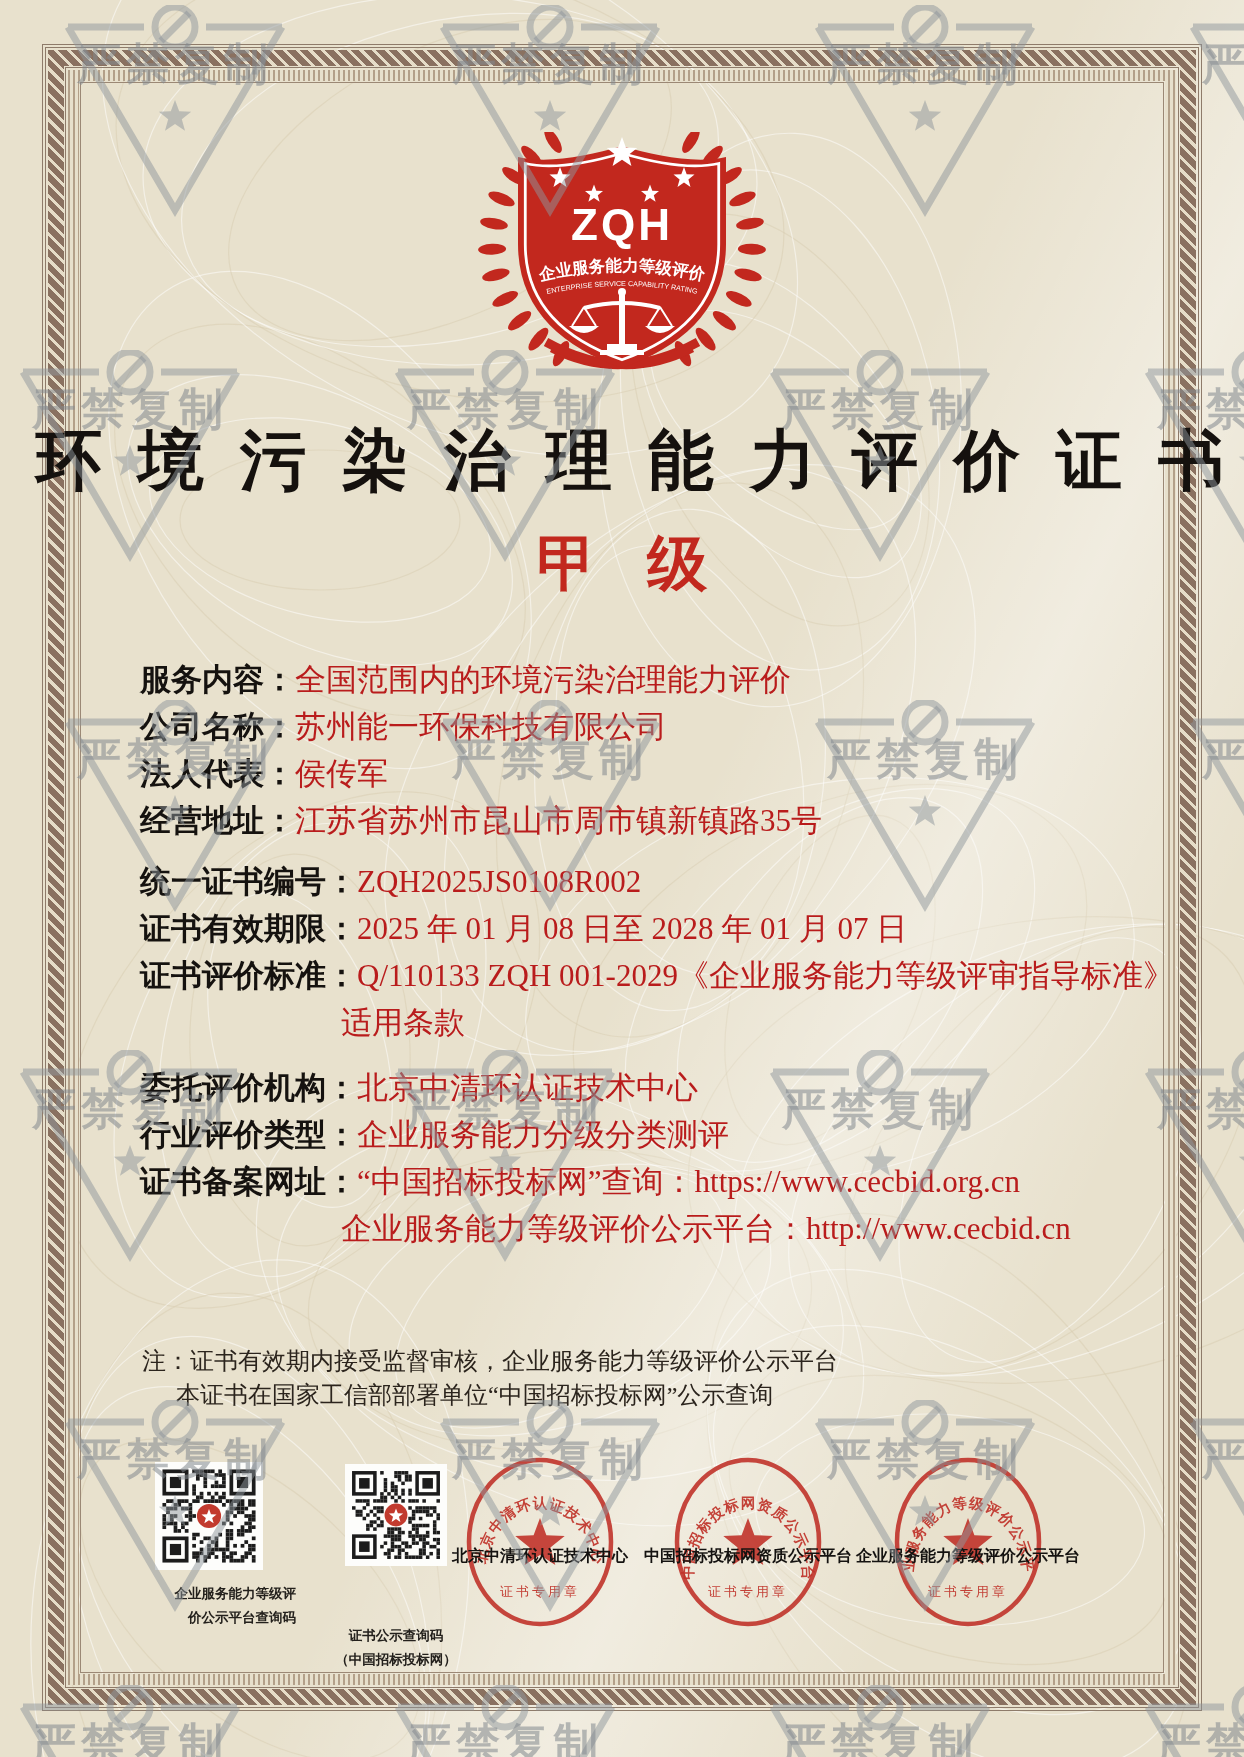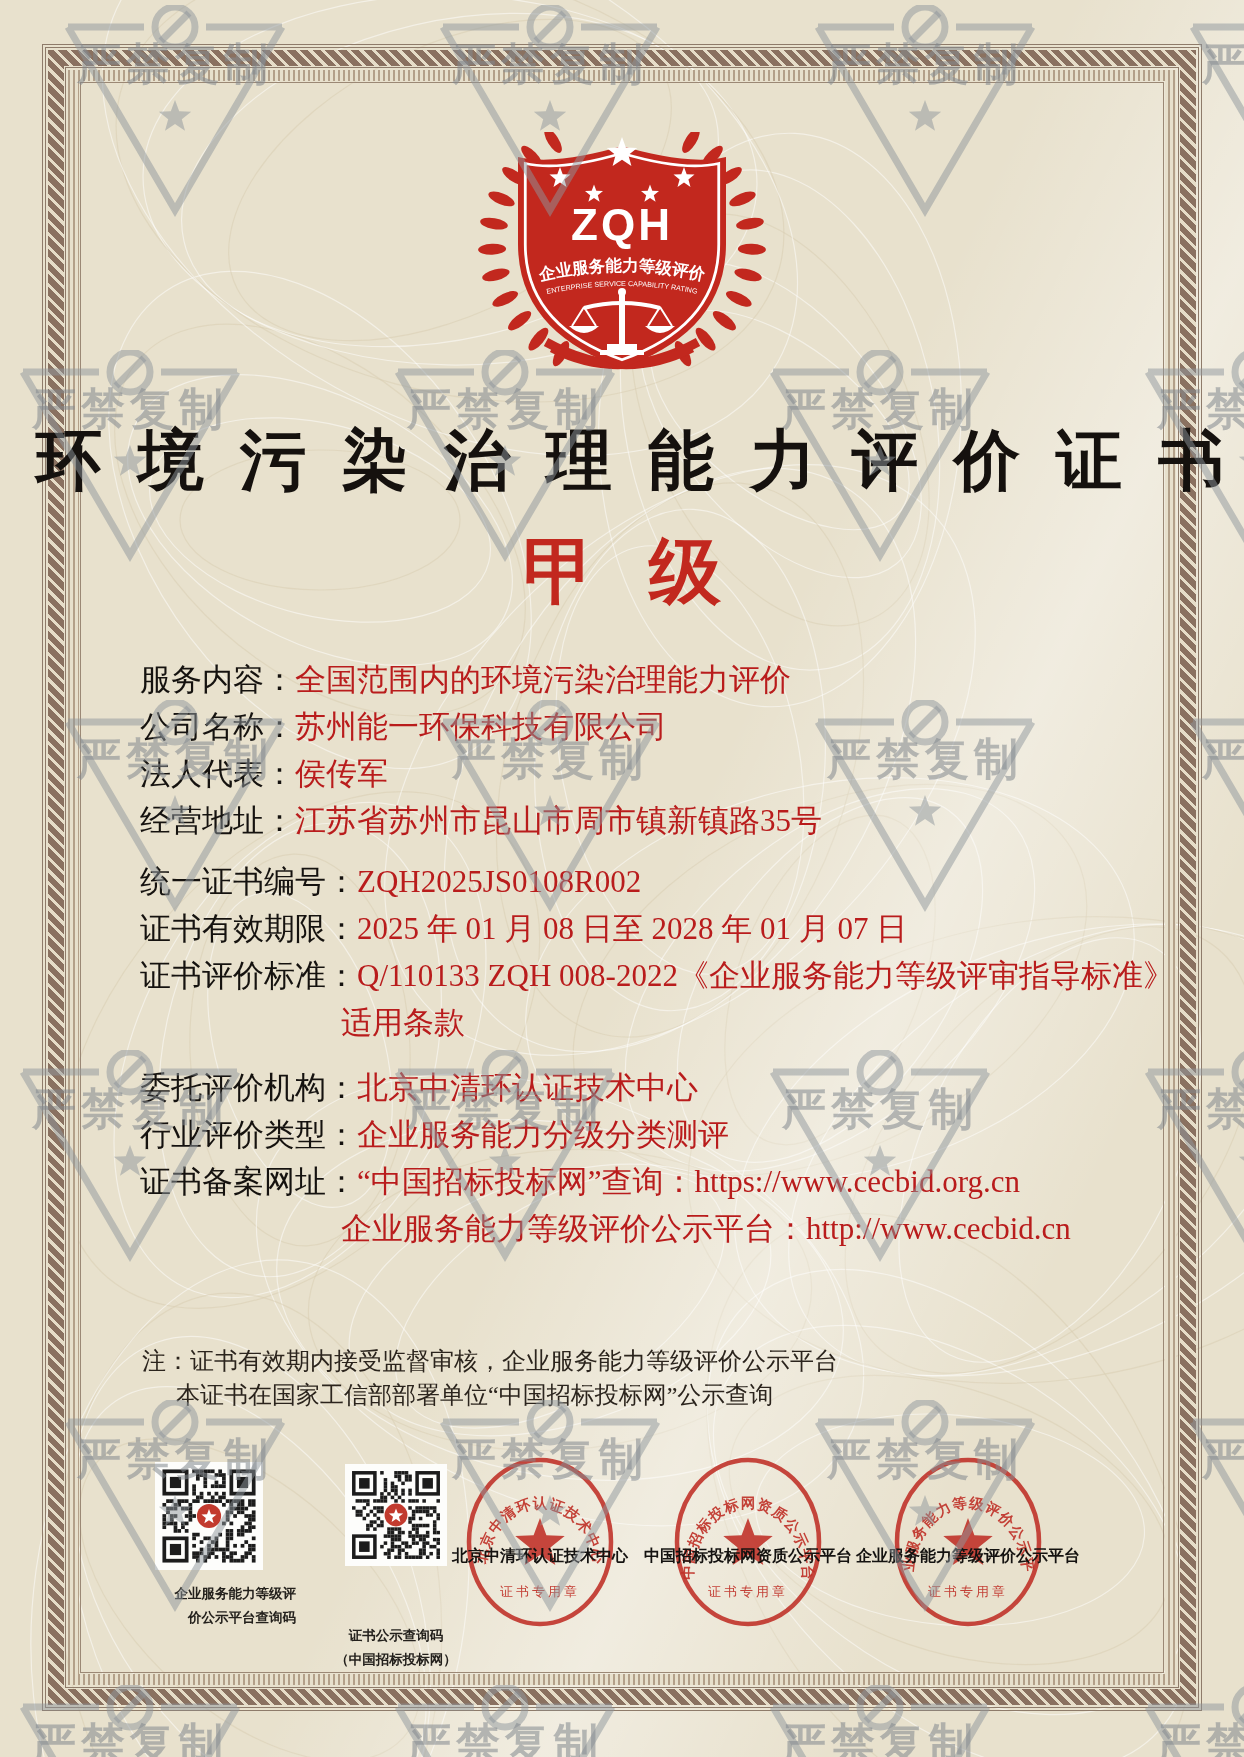--- a/index.html
+++ b/index.html
@@ -22,25 +22,25 @@
       border-image:repeating-linear-gradient(90deg,#b3a089 0 2px,#e7e0cc 2px 5px) 11;}
   .fE{position:absolute;inset:37px;border:1px solid #9b8875;}
 
   .content{position:absolute;inset:0;z-index:3;}
 
   .emblem{position:absolute;left:470px;top:132px;}
 
   .title{position:absolute;left:0;top:416px;width:100%;text-align:center;
          font-size:66px;font-weight:bold;color:#15110e;letter-spacing:36px;text-indent:36px;white-space:nowrap;}
   .grade{position:absolute;left:0;top:524px;width:100%;text-align:center;
-         font-size:72px;font-weight:bold;color:#c2281e;word-spacing:34px;}
+         font-size:60px;font-weight:bold;color:#c2281e;word-spacing:34px;}
 
   .fields{position:absolute;left:140px;top:656px;width:990px;}
   .row{font-size:31px;line-height:47px;white-space:nowrap;}
-  .lab{font-weight:normal;color:#15120f;}
+  .lab{font-weight:bold;color:#15120f;}
   .val{font-family:"Liberation Serif","DejaVu Serif",serif;color:#b91c1c;}
   .gap1{margin-top:14px;}
   .gap2{margin-top:18px;}
   .indent{padding-left:201px;}
 
   .note{position:absolute;left:142px;top:1344px;font-family:"Liberation Serif","DejaVu Serif",serif;
         font-size:24px;line-height:34px;color:#2b241d;}
   .note .l2{padding-left:34px;}
 
   .qr{position:absolute;background:#fdfdfb;}
@@ -197,21 +197,21 @@
     <div class="grade">甲 级</div>
 
     <div class="fields">
       <div class="row"><span class="lab">服务内容：</span><span class="val">全国范围内的环境污染治理能力评价</span></div>
       <div class="row"><span class="lab">公司名称：</span><span class="val">苏州能一环保科技有限公司</span></div>
       <div class="row"><span class="lab">法人代表：</span><span class="val">侯传军</span></div>
       <div class="row"><span class="lab">经营地址：</span><span class="val">江苏省苏州市昆山市周市镇新镇路35号</span></div>
 
       <div class="row gap1"><span class="lab">统一证书编号：</span><span class="val">ZQH2025JS0108R002</span></div>
       <div class="row"><span class="lab">证书有效期限：</span><span class="val">2025 年 01 月 08 日至 2028 年 01 月 07 日</span></div>
-      <div class="row"><span class="lab">证书评价标准：</span><span class="val">Q/110133 ZQH 008-2022《企业服务能力等级评审指导标准》</span></div>
+      <div class="row"><span class="lab">证书评价标准：</span><span class="val">Q/110133 ZQH 001-2029《企业服务能力等级评审指导标准》</span></div>
       <div class="row"><span class="val indent">适用条款</span></div>
 
       <div class="row gap2"><span class="lab">委托评价机构：</span><span class="val">北京中清环认证技术中心</span></div>
       <div class="row"><span class="lab">行业评价类型：</span><span class="val">企业服务能力分级分类测评</span></div>
       <div class="row"><span class="lab">证书备案网址：</span><span class="val">“中国招标投标网”查询：https://www.cecbid.org.cn</span></div>
       <div class="row"><span class="val indent">企业服务能力等级评价公示平台：http://www.cecbid.cn</span></div>
     </div>
 
     <div class="note">
       <div>注：证书有效期内接受监督审核，企业服务能力等级评价公示平台</div>

